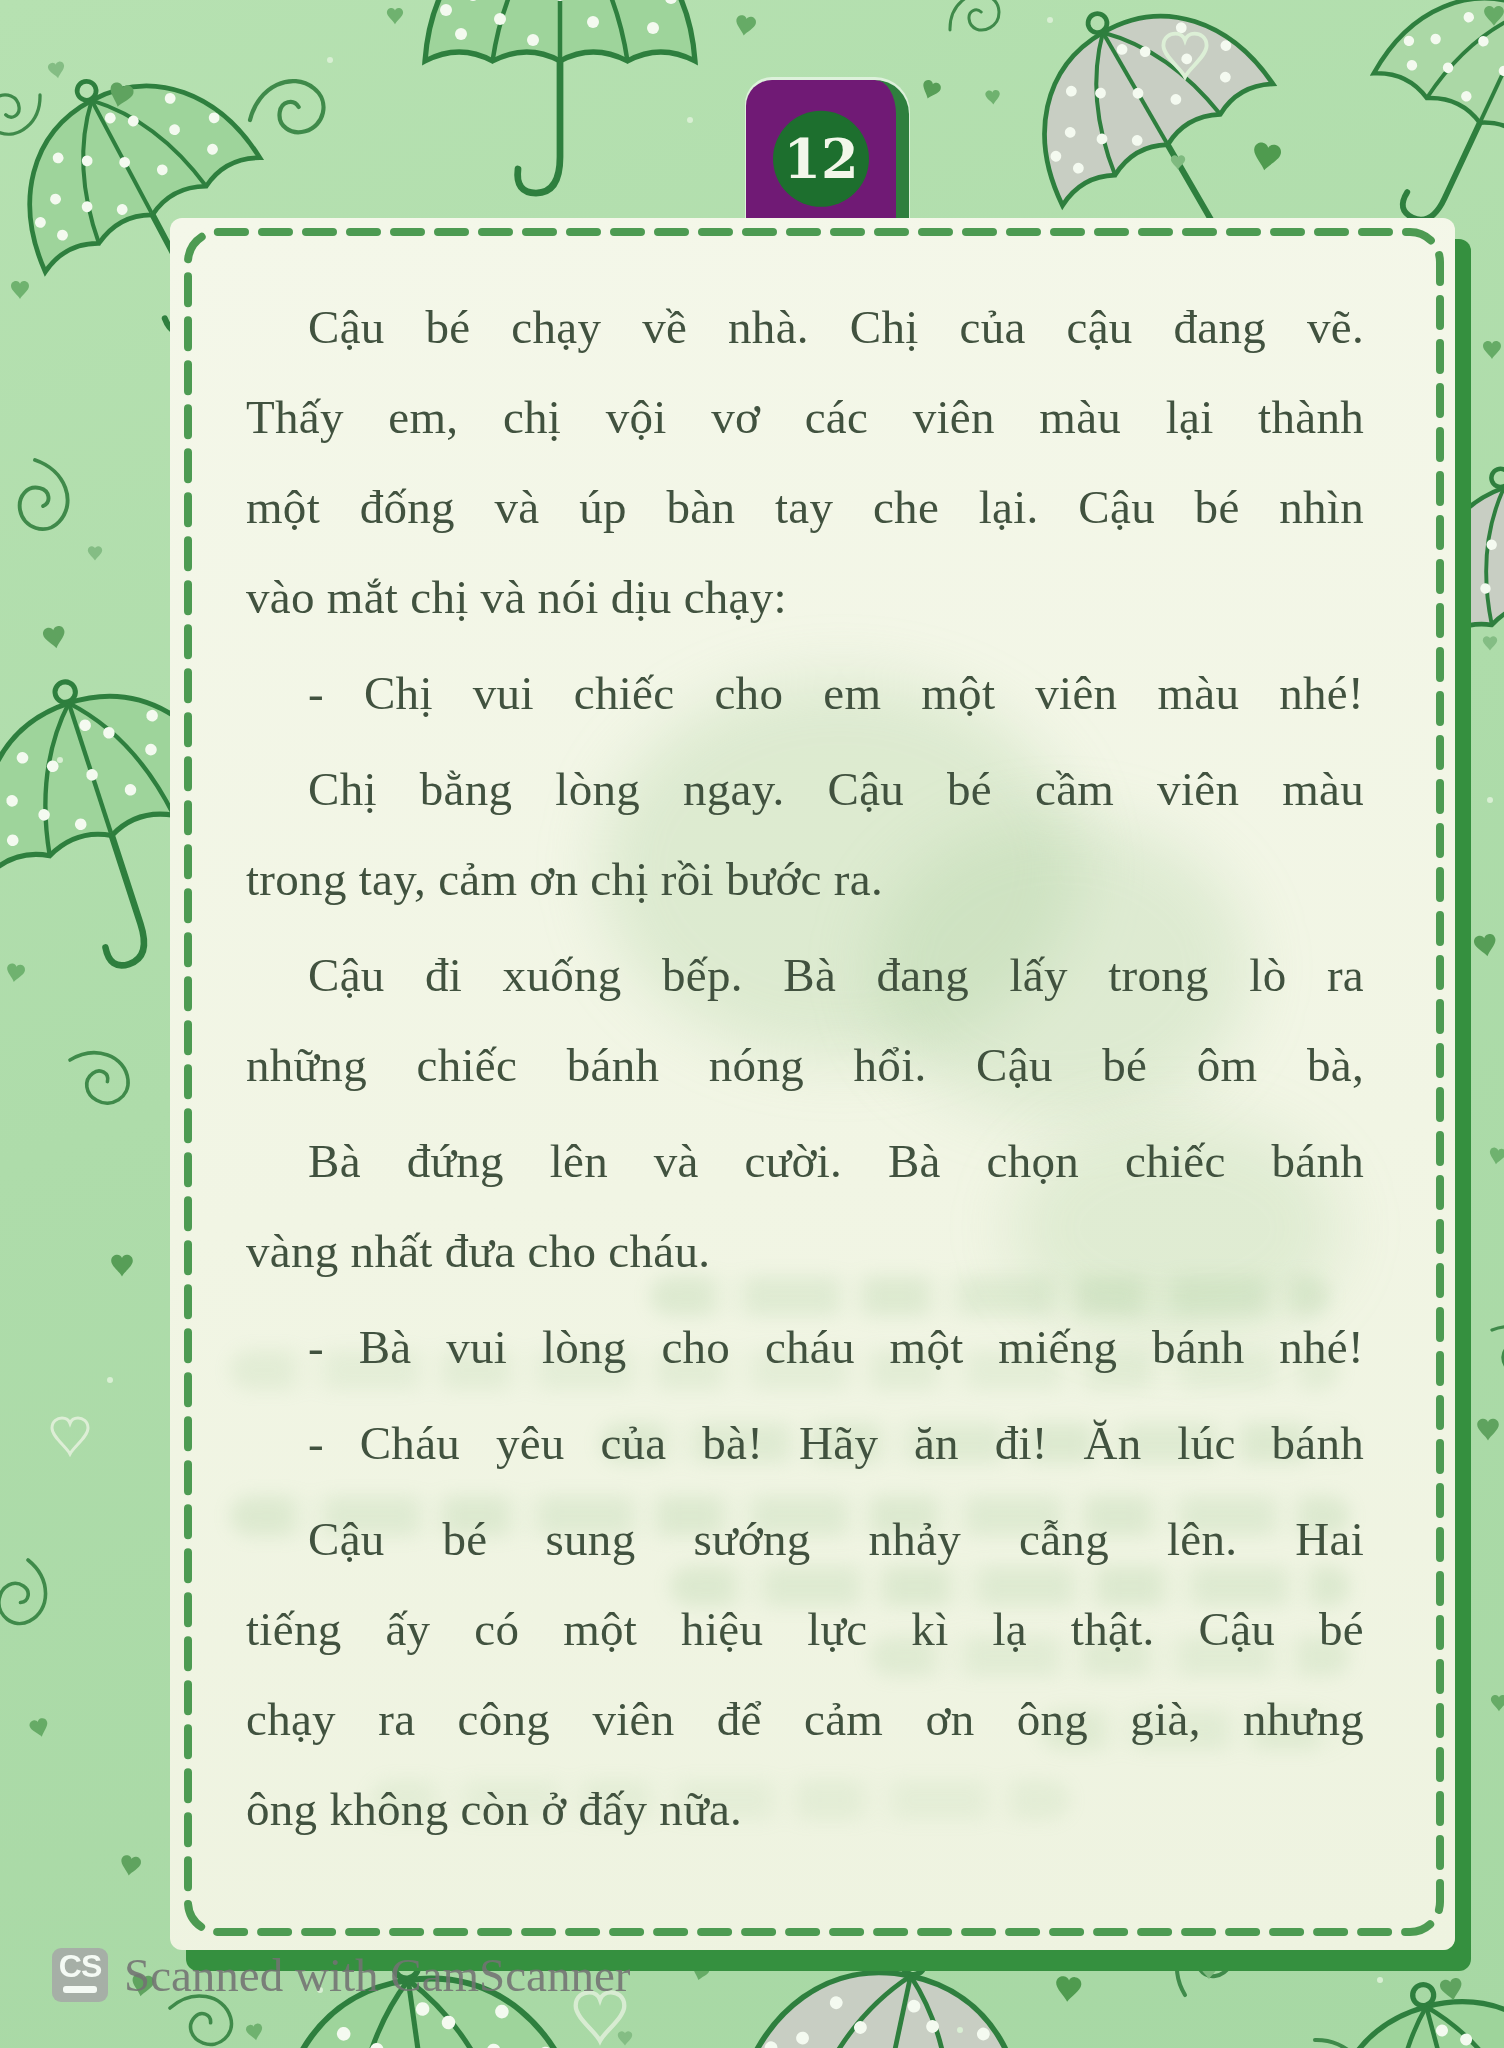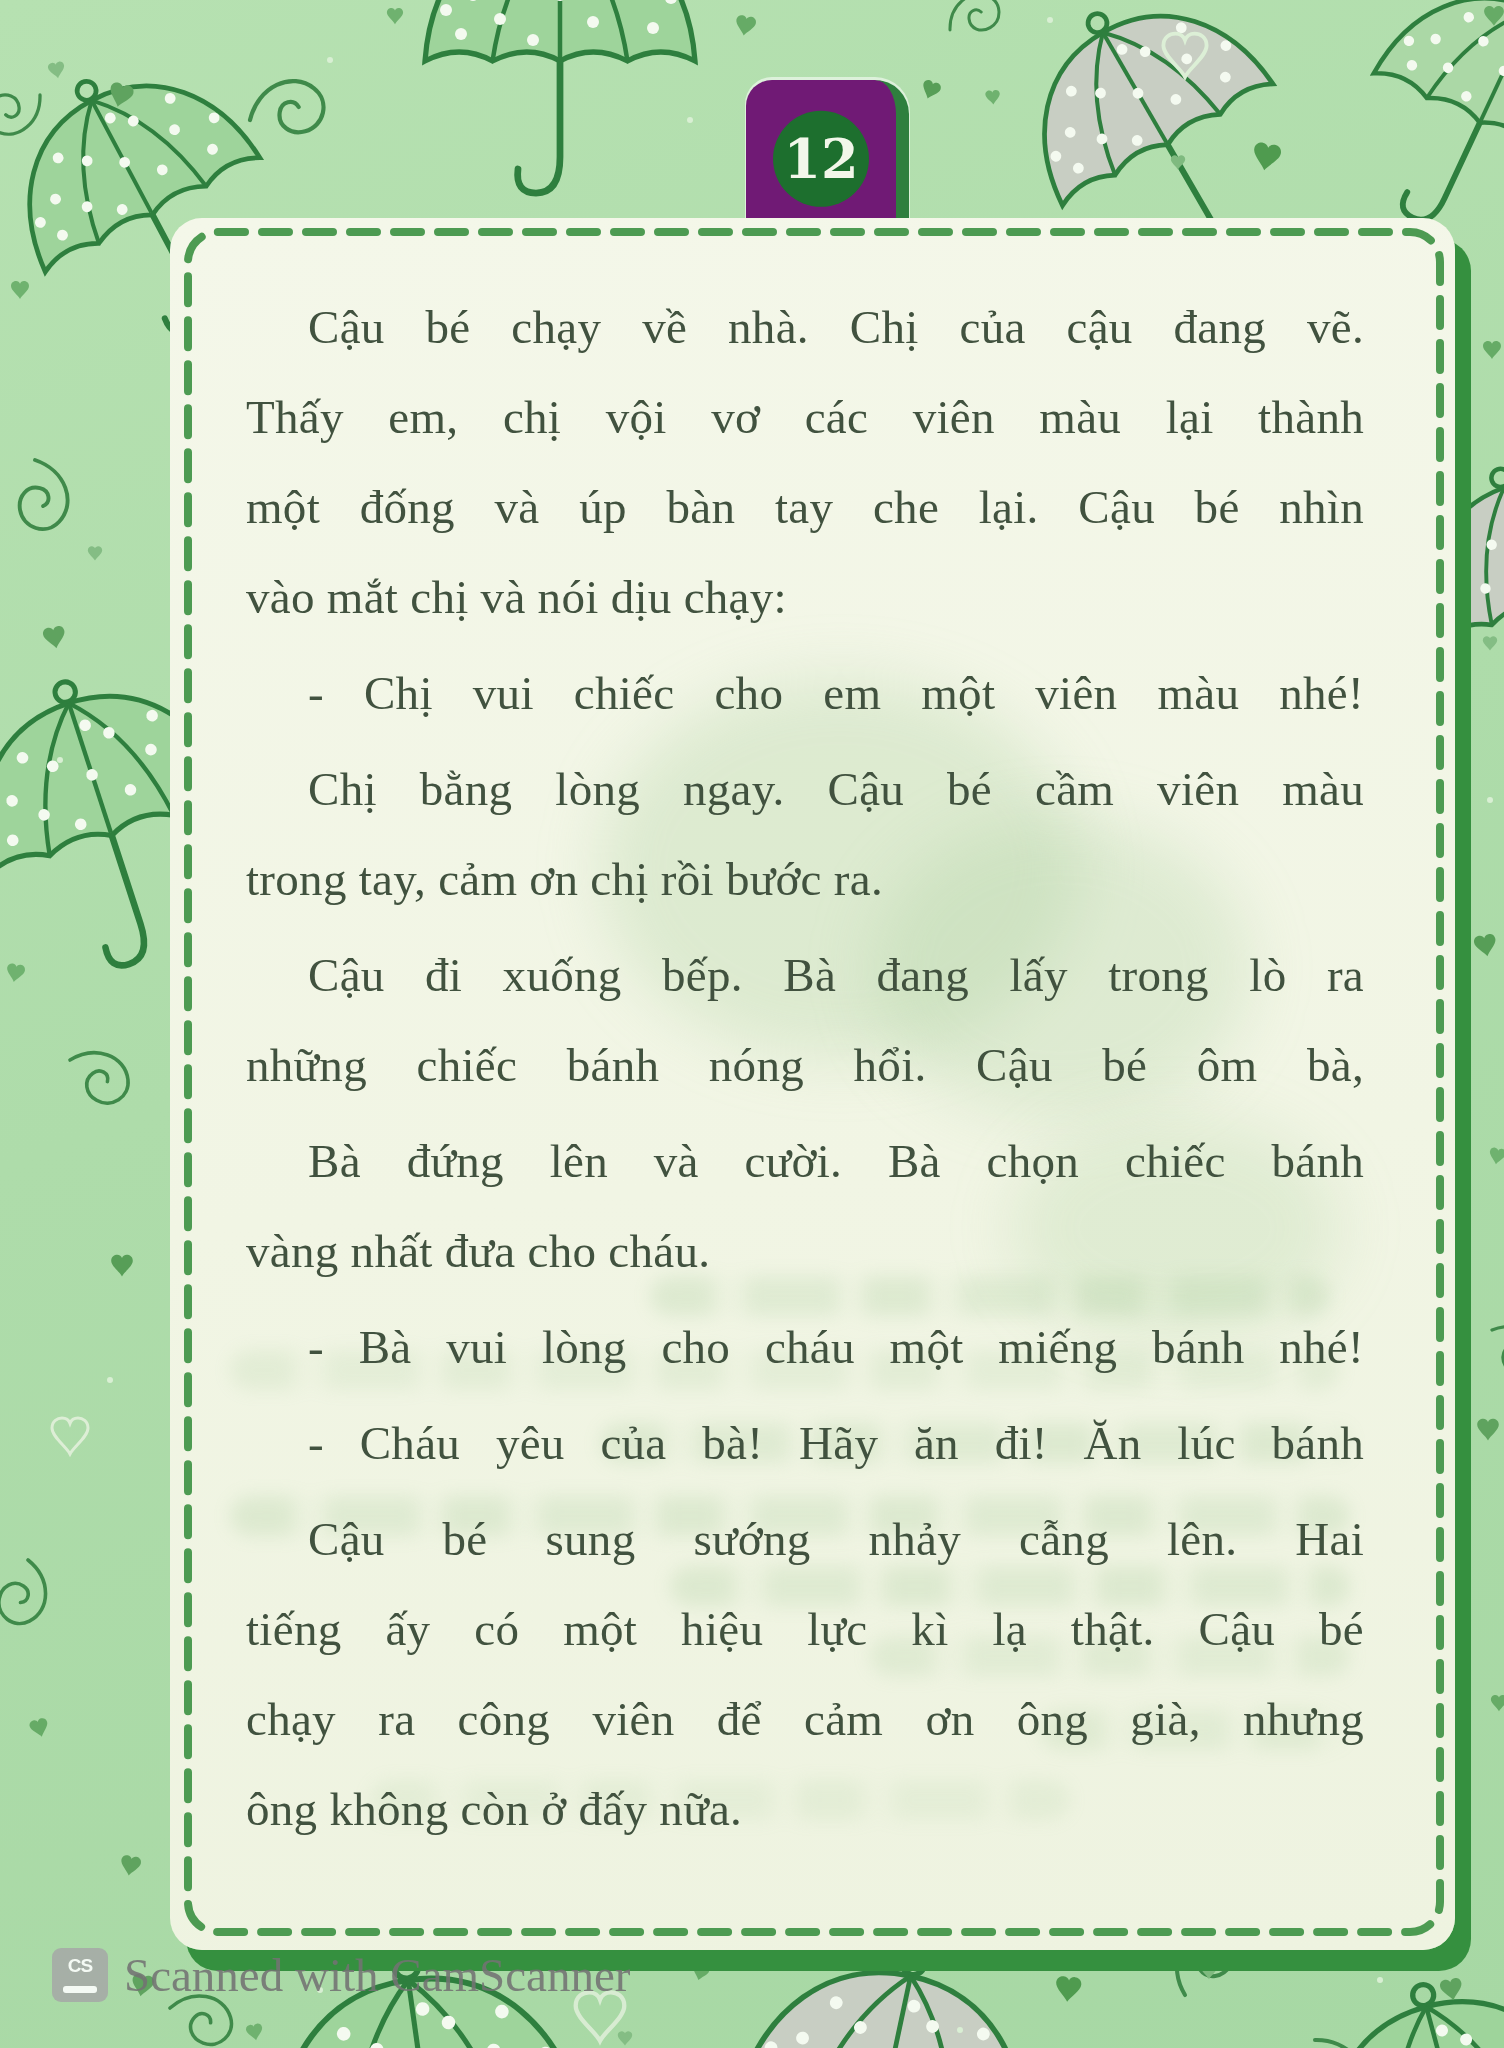--- a/index.html
+++ b/index.html
@@ -24,21 +24,21 @@
     width:96px;height:96px;border-radius:50%;
     background:#1d6f2e;color:#f2f7ea;
     font-family:"DejaVu Serif", serif;font-weight:bold;font-size:54px;
     display:flex;align-items:center;justify-content:center;
   }
 
   
   .content-box{
     position:absolute;left:170px;top:218px;width:1285px;height:1732px;
     background:linear-gradient(175deg,#f4f7e9 0%,#f1f5e4 55%,#eef3e0 100%);
-    border-radius:32px;
+    border-radius:12px;
     box-shadow:16px 21px 0 0 #35903f;
   }
   .dash-svg{position:absolute;left:0;top:0;width:100%;height:100%;}
 
   
   .smudge{position:absolute;filter:blur(9px);border-radius:24px;pointer-events:none;}
   .blob{position:absolute;border-radius:50%;filter:blur(30px);pointer-events:none;}
   .wordy{
     background:repeating-linear-gradient(90deg,
       rgba(158,198,146,.55) 0 64px, rgba(158,198,146,.12) 64px 96px,
@@ -62,21 +62,21 @@
     position:absolute;left:52px;top:1948px;display:flex;align-items:center;gap:16px;
     z-index:30;opacity:.88;
   }
   .cs-logo{
     width:56px;height:54px;background:#a6aaa7;border-radius:9px;
     display:flex;flex-direction:column;align-items:center;justify-content:flex-start;
     padding-top:3px;box-sizing:border-box;
   }
   .cs-logo .cs-text{
     color:#ffffff;font-family:"Liberation Sans", sans-serif;font-weight:bold;
-    font-size:19px;line-height:30px;letter-spacing:-1px;
+    font-size:32px;line-height:30px;letter-spacing:-1px;
   }
   .cs-logo .cs-slot{width:34px;height:7px;background:#ffffff;border-radius:3px;margin-top:5px;}
   .wm-text{
     font-family:Liberation Serif, serif;font-size:47px;color:#737373;
     white-space:nowrap;
   }
 </style>
 </head>
 <body>
 

